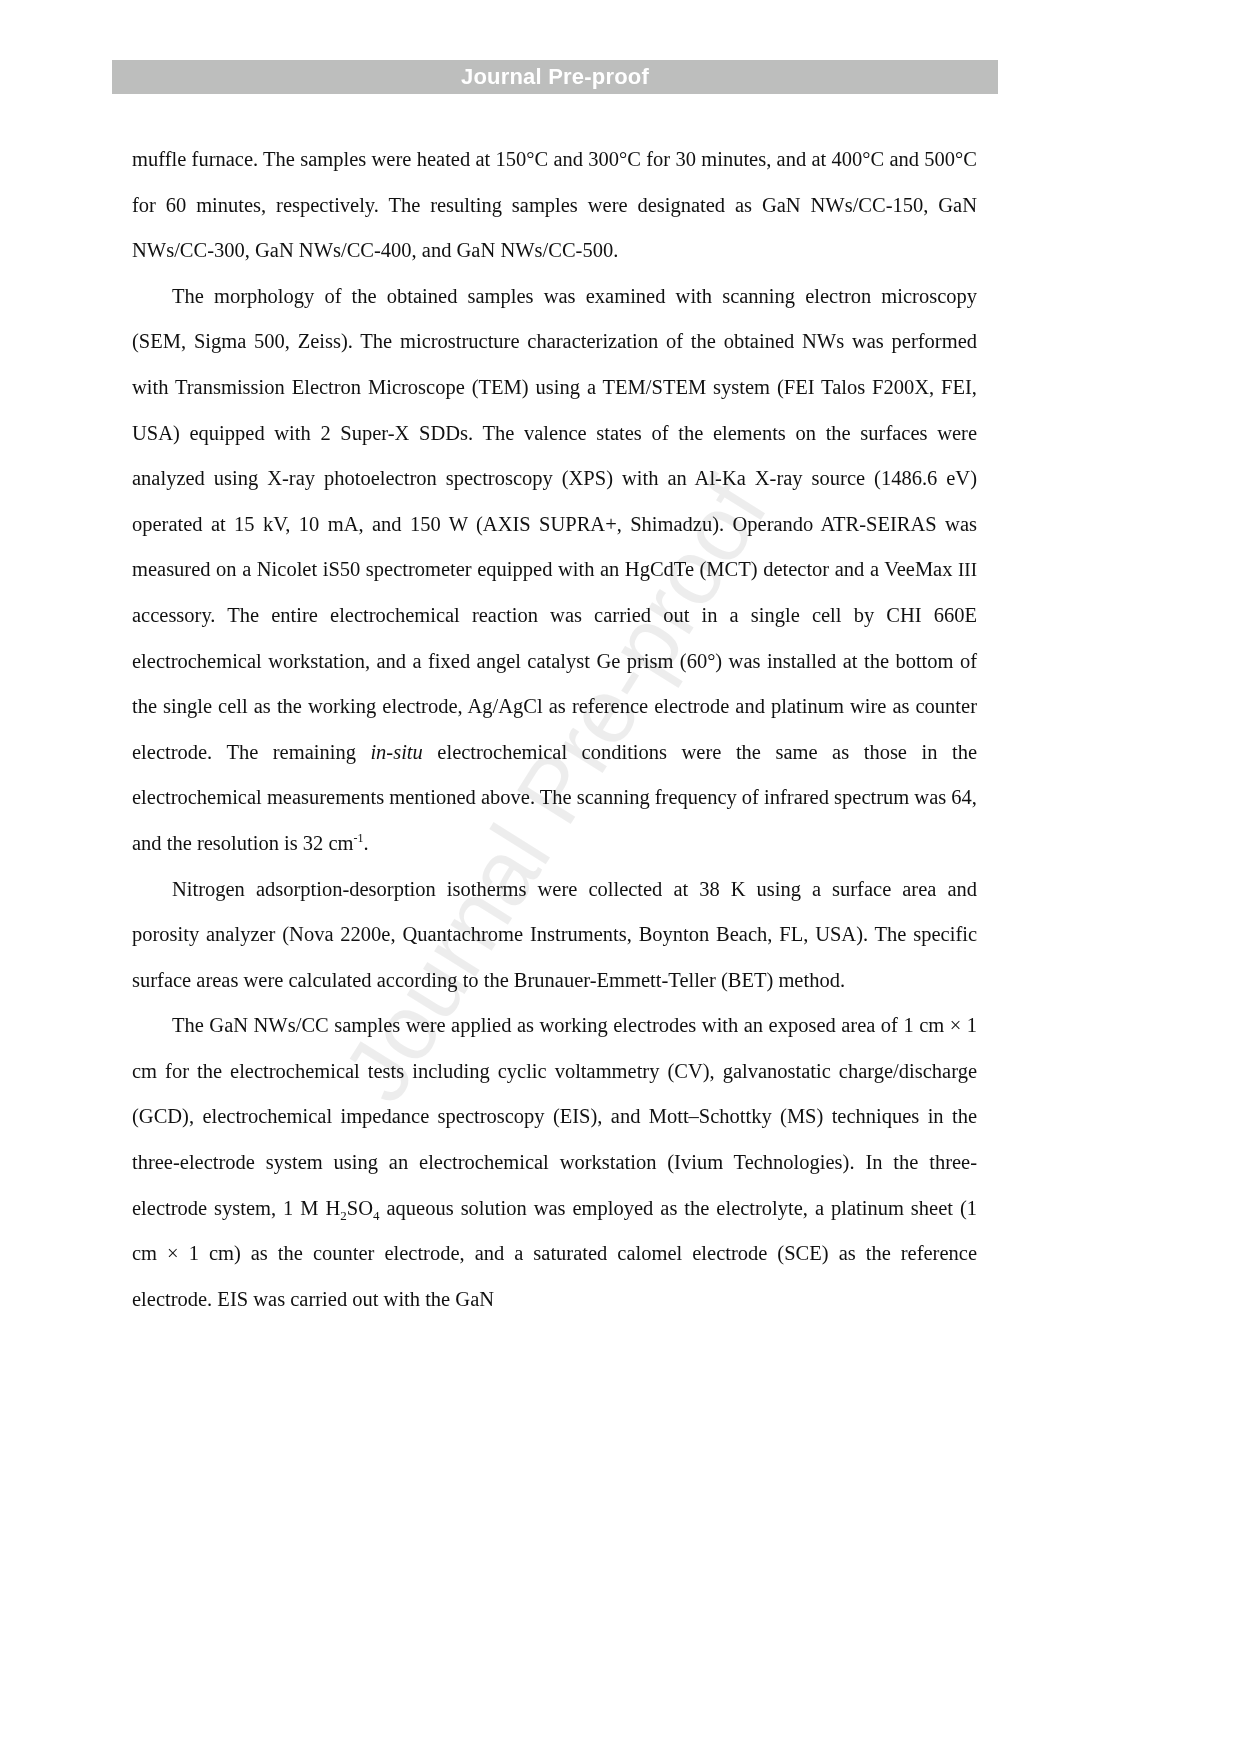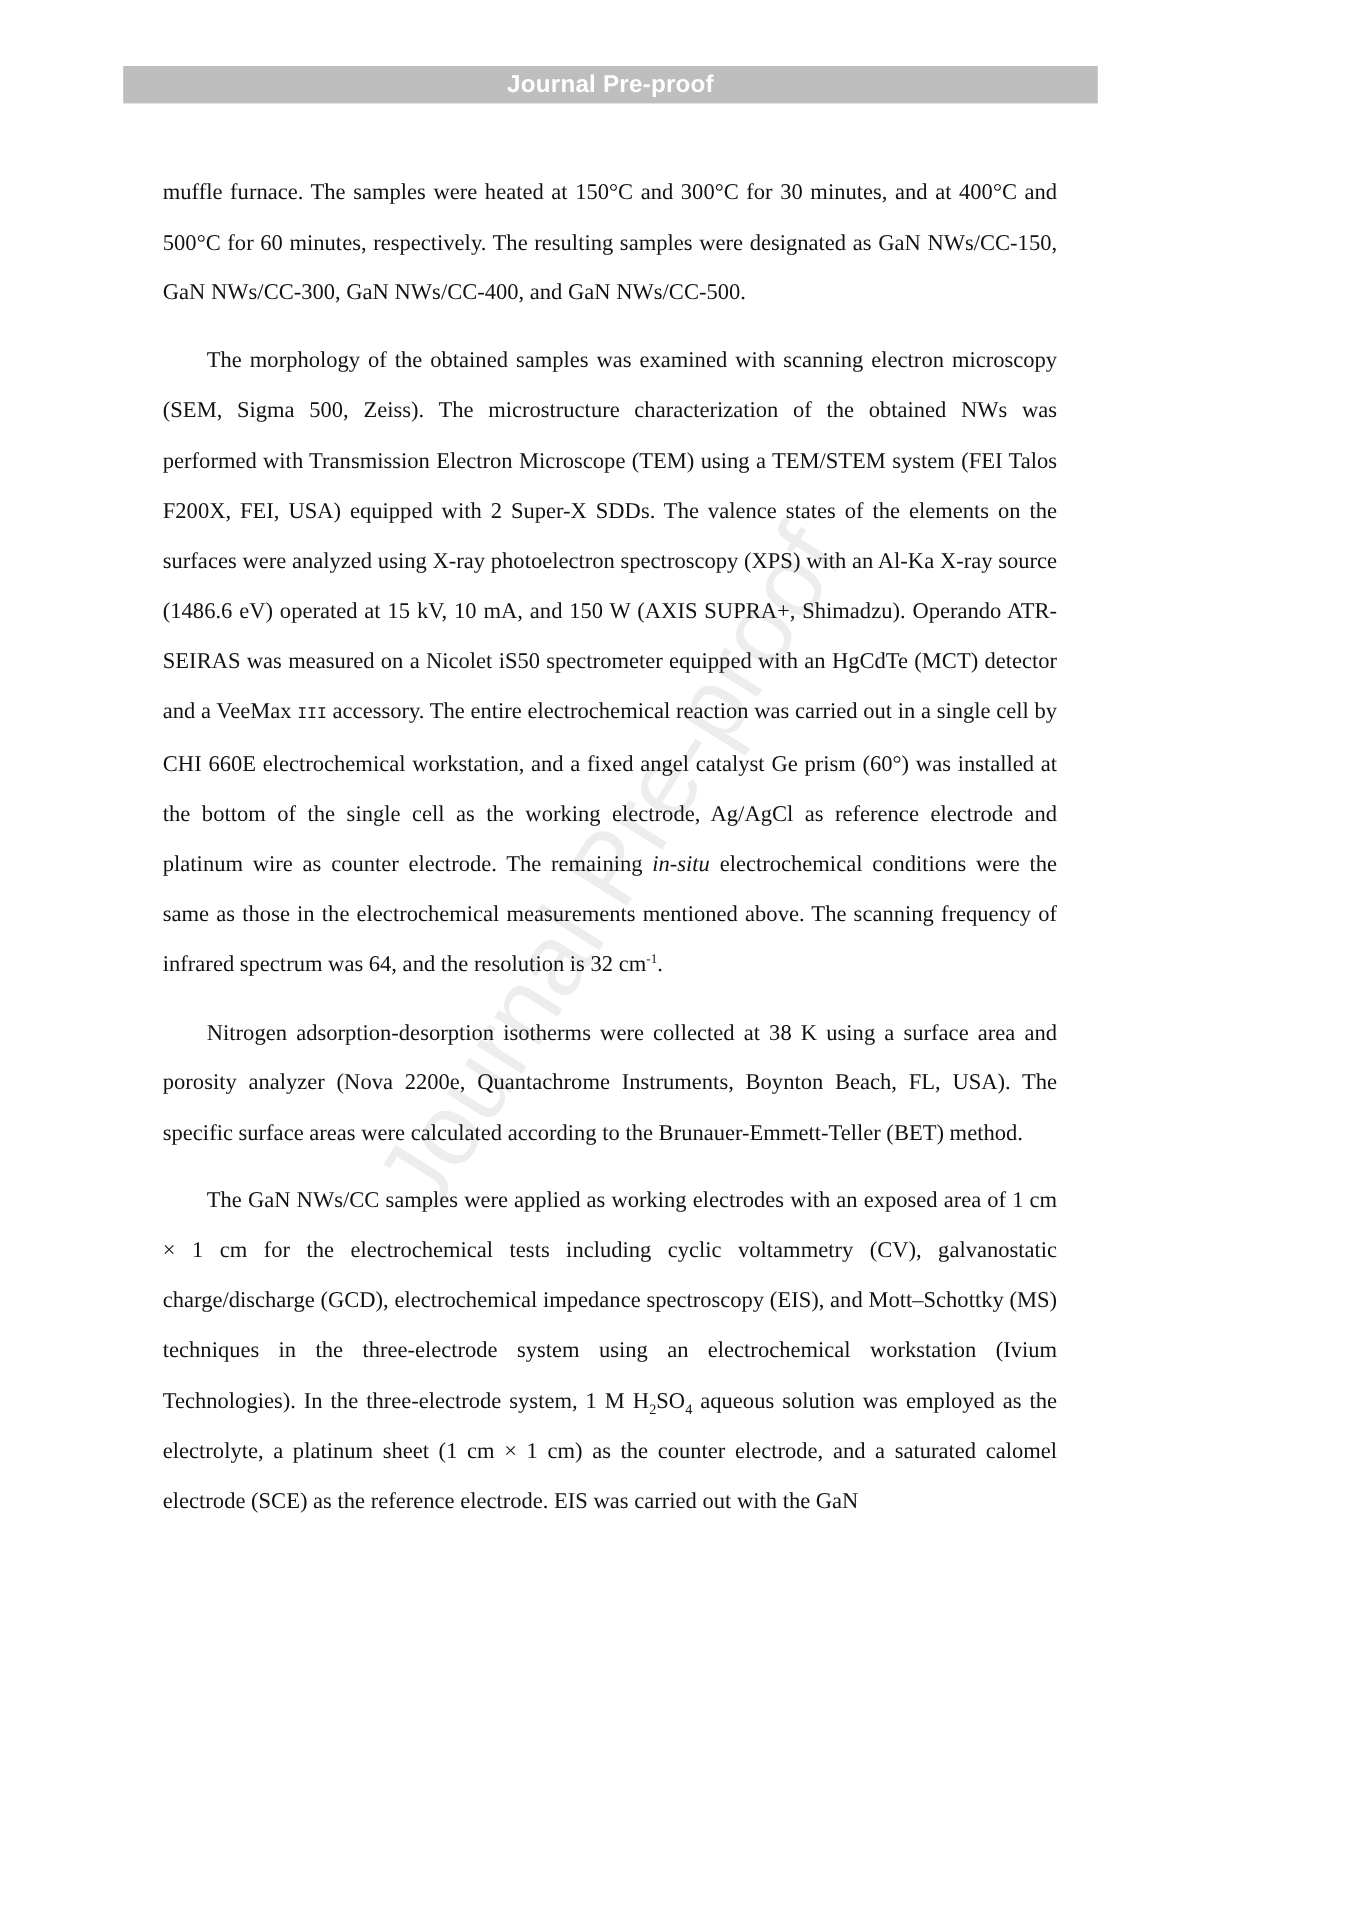--- a/index.html
+++ b/index.html
@@ -17,25 +17,25 @@
     position: absolute; left: 555px; top: 790px;
     transform: translate(-50%, -50%) rotate(-58deg);
     font-family: "Liberation Sans", sans-serif; font-size: 92px;
     color: rgba(0,0,0,0.07); white-space: nowrap; pointer-events: none;
   }
   .body-text {
     position: absolute; left: 132px; top: 137px; width: 845px;
     font-family: "Liberation Serif", serif; font-size: 20.5px; line-height: 45.6px;
     color: #111111; text-align: justify;
   }
-  .para { margin: 16px; text-indent: 0; }
+  .para { margin: 0; text-indent: 0; }
   .para.indent { text-indent: 40px; }
   sup { font-size: 12px; line-height: 0; }
   sub { font-size: 13px; line-height: 0; }
-  .roman-three { font-family: Liberation Mono, monospace; font-size: 15px; }
+  .roman-three { font-family: Liberation Serif, serif; font-size: 19px; }
 </style>
 </head>
 <body>
 
 <div class="header-bar">
   <span class="header-title">Journal Pre-proof</span>
 </div>
 
 <div class="watermark">Journal Pre-proof</div>
 

